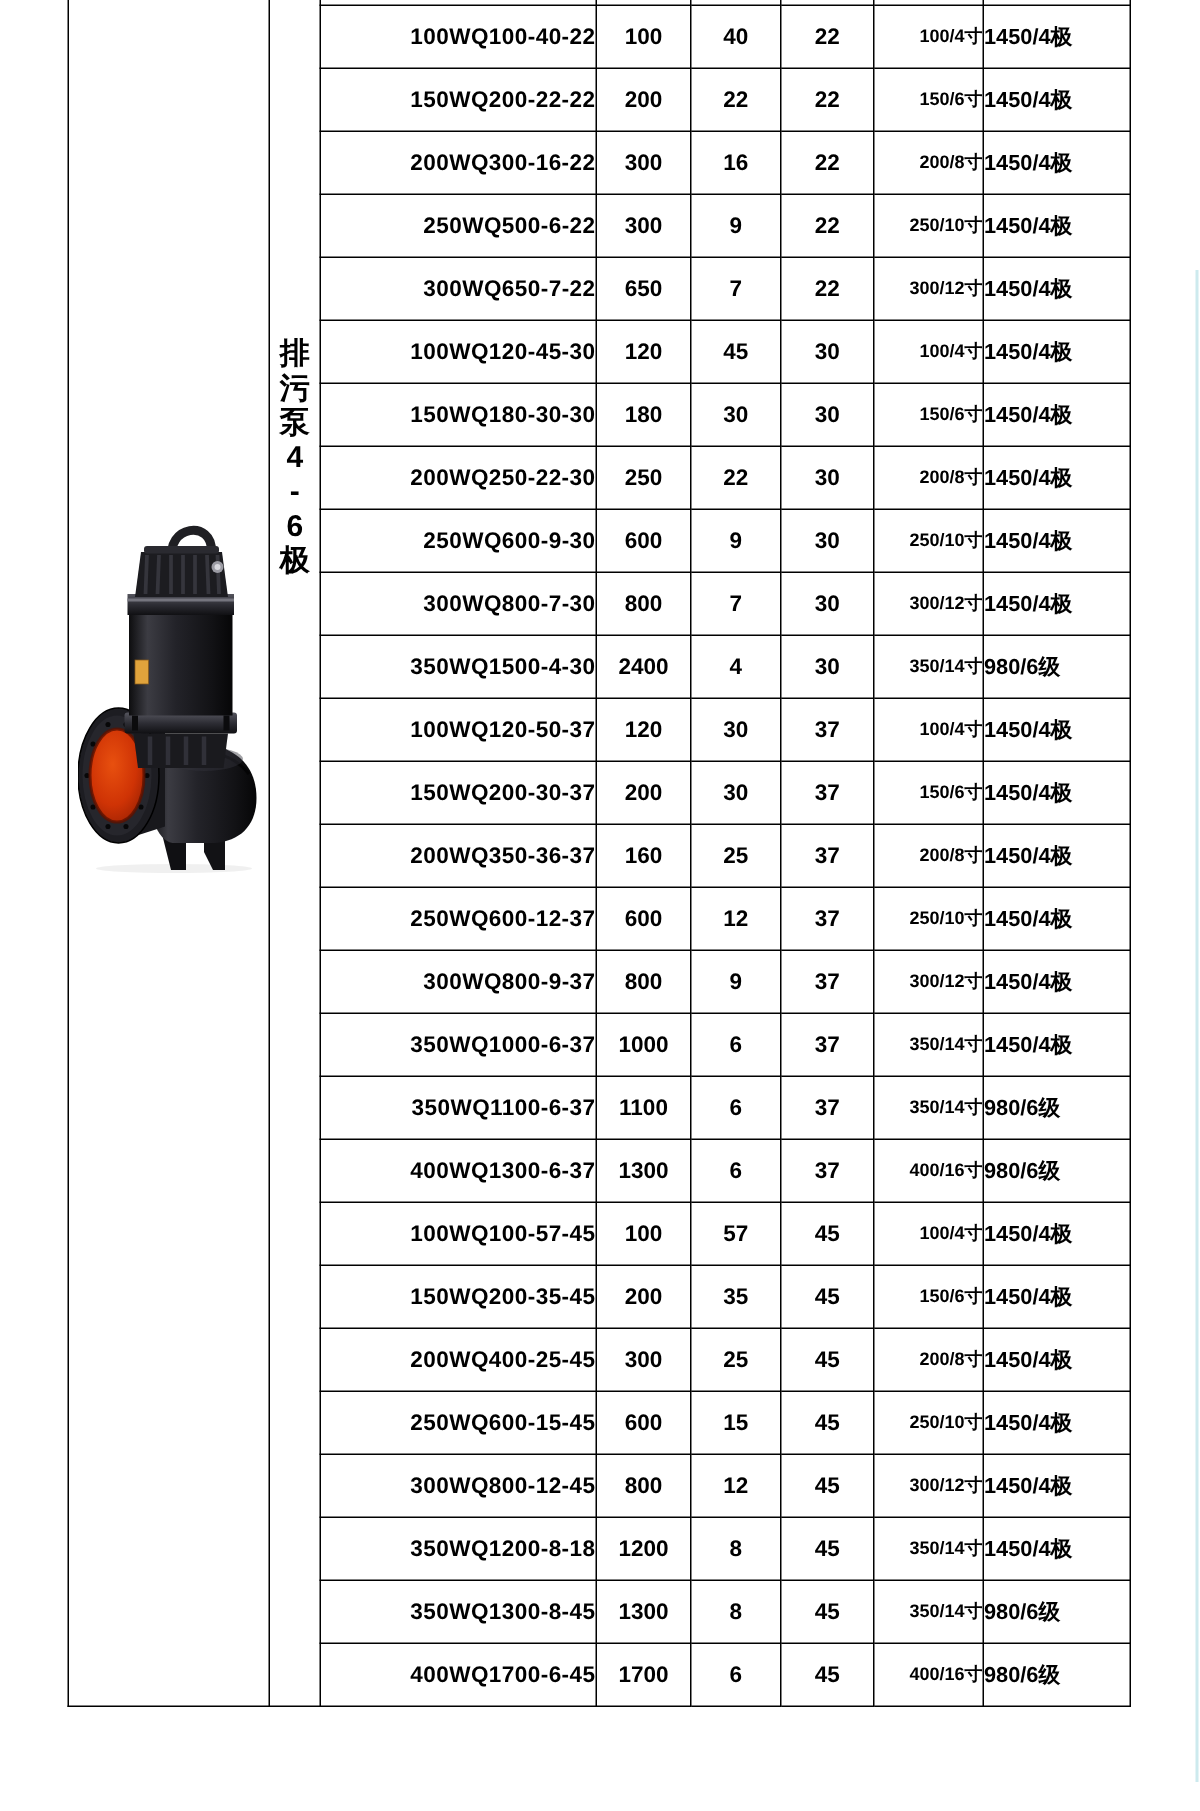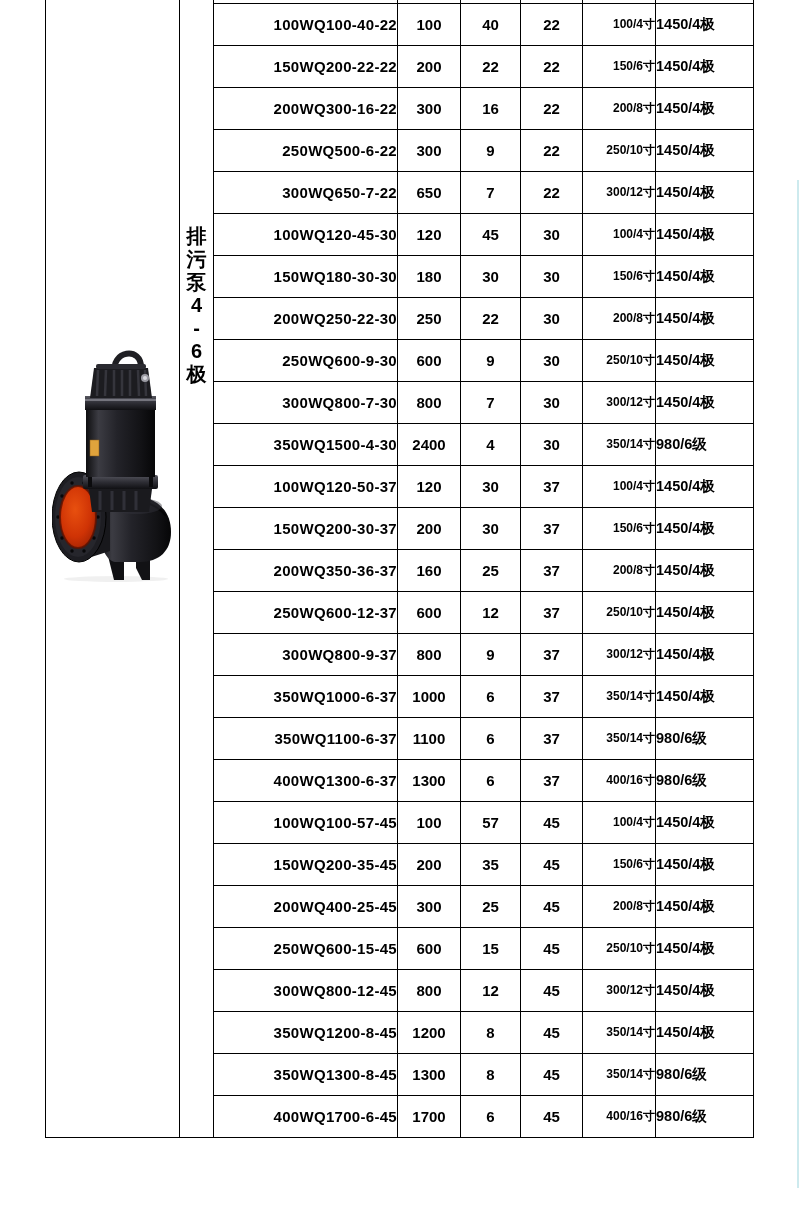--- a/index.html
+++ b/index.html
@@ -398,21 +398,21 @@
   <tr class="data-row">
     <td class="c-model">300WQ800-12-45</td>
     <td class="c-num">800</td>
     <td class="c-num">12</td>
     <td class="c-num">45</td>
     <td class="c-num c-outlet">300/12寸</td>
     <td class="c-num c-speed">1450/4极</td>
   </tr>
 
   <tr class="data-row">
-    <td class="c-model">350WQ1200-8-45</td>
+    <td class="c-model">350WQ1200-8-18</td>
     <td class="c-num">1200</td>
     <td class="c-num">8</td>
     <td class="c-num">45</td>
     <td class="c-num c-outlet">350/14寸</td>
     <td class="c-num c-speed">1450/4极</td>
   </tr>
 
   <tr class="data-row">
     <td class="c-model">350WQ1300-8-45</td>
     <td class="c-num">1300</td>

